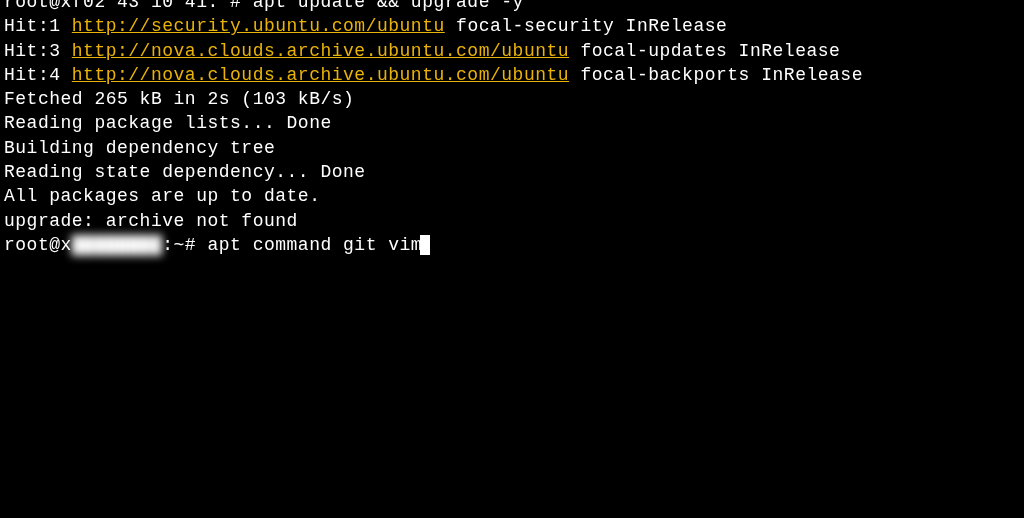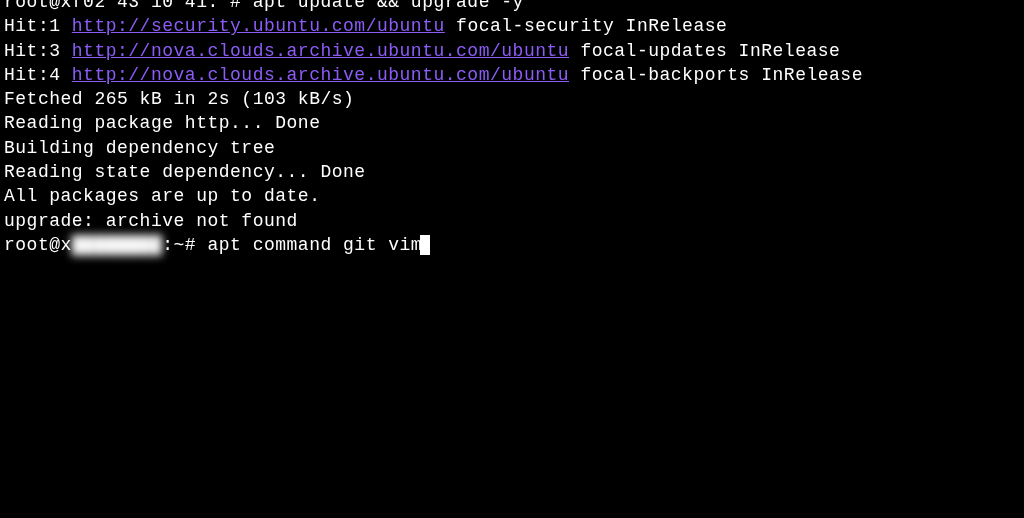--- a/index.html
+++ b/index.html
@@ -9,21 +9,21 @@
       font-size: 18px;
       line-height: 1.35;
       color: #fff;
       letter-spacing: 0.5px;
       width: 1024px;
       height: 518px;
       overflow: hidden;
       padding: 0 4px;
     }
     .line { white-space: pre; }
-    .url { color: #8b5cf6; text-decoration: underline; }
+    .url { color: #eab308; text-decoration: underline; }
     .cursor {
       display: inline-block;
       width: 10px;
       height: 20px;
       background: #fff;
       vertical-align: text-bottom;
       margin-left: -2px;
     }
     .blurred {
       filter: blur(4px);
@@ -33,19 +33,19 @@
   </style>
 </head>
 <body>
 
 <div class="term">
   <div class="line top-clip">root@xf02 43 10 41: # apt update &amp;&amp; upgrade -y</div>
   <div class="line"><span>Hit:1 </span><span class="url">http://security.ubuntu.com/ubuntu</span><span> focal-security InRelease</span></div>
   <div class="line"><span>Hit:3 </span><span class="url">http://nova.clouds.archive.ubuntu.com/ubuntu</span><span> focal-updates InRelease</span></div>
   <div class="line"><span>Hit:4 </span><span class="url">http://nova.clouds.archive.ubuntu.com/ubuntu</span><span> focal-backports InRelease</span></div>
   <div class="line">Fetched 265 kB in 2s (103 kB/s)</div>
-  <div class="line">Reading package http... Done</div>
+  <div class="line">Reading package lists... Done</div>
   <div class="line">Building dependency tree</div>
   <div class="line">Reading state dependency... Done</div>
   <div class="line">All packages are up to date.</div>
   <div class="line">upgrade: archive not found</div>
   <div class="line"><span>root@x</span><span class="blurred">████████</span><span>:~# apt command git vim</span><span class="cursor"></span></div>
 </div>
 
 </body></html>

